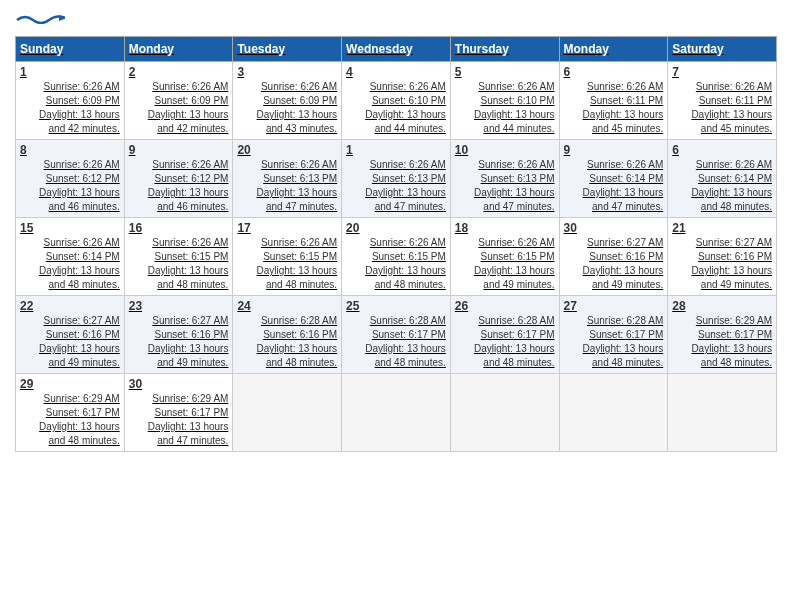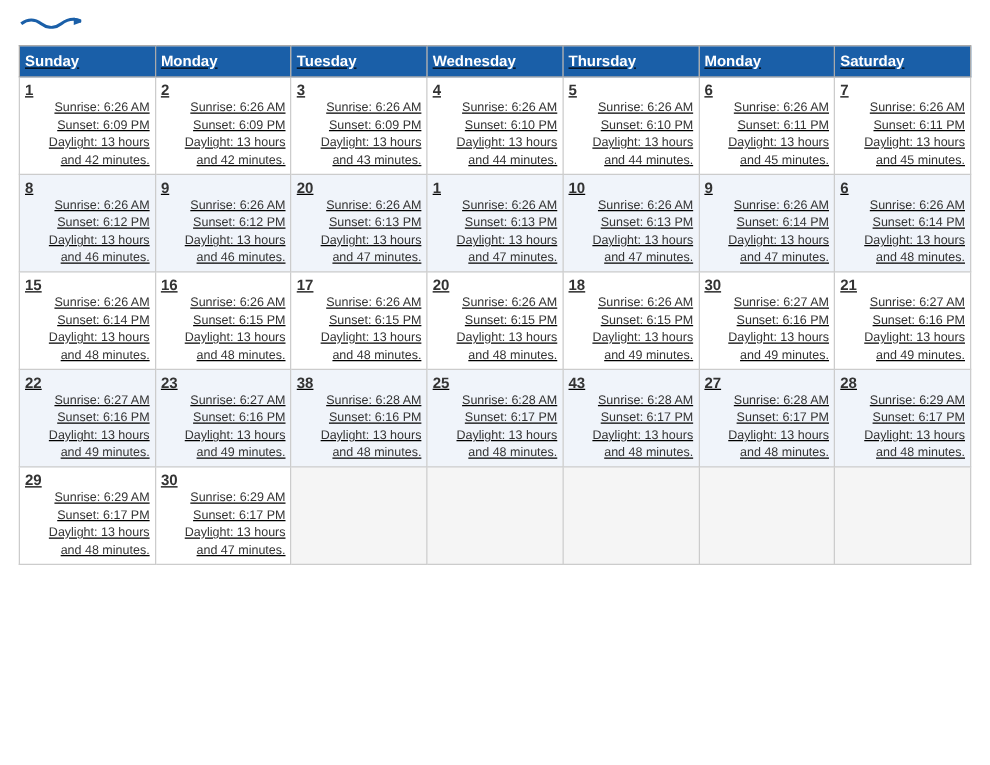--- a/index.html
+++ b/index.html
@@ -216,29 +216,29 @@
         <tr class="row-shade">
           <td>
             <span class="day-num">22</span>
 <div class="day-info">Sunrise: 6:27 AM<br>Sunset: 6:16 PM<br>Daylight: 13 hours and 49 minutes.</div>
           </td>
           <td>
             <span class="day-num">23</span>
 <div class="day-info">Sunrise: 6:27 AM<br>Sunset: 6:16 PM<br>Daylight: 13 hours and 49 minutes.</div>
           </td>
           <td>
-            <span class="day-num">38</span>
+            <span class="day-num">24</span>
 <div class="day-info">Sunrise: 6:28 AM<br>Sunset: 6:16 PM<br>Daylight: 13 hours and 48 minutes.</div>
           </td>
           <td>
             <span class="day-num">25</span>
 <div class="day-info">Sunrise: 6:28 AM<br>Sunset: 6:17 PM<br>Daylight: 13 hours and 48 minutes.</div>
           </td>
           <td>
-            <span class="day-num">43</span>
+            <span class="day-num">26</span>
 <div class="day-info">Sunrise: 6:28 AM<br>Sunset: 6:17 PM<br>Daylight: 13 hours and 48 minutes.</div>
           </td>
           <td>
             <span class="day-num">27</span>
 <div class="day-info">Sunrise: 6:28 AM<br>Sunset: 6:17 PM<br>Daylight: 13 hours and 48 minutes.</div>
           </td>
           <td>
             <span class="day-num">28</span>
 <div class="day-info">Sunrise: 6:29 AM<br>Sunset: 6:17 PM<br>Daylight: 13 hours and 48 minutes.</div>
           </td>

